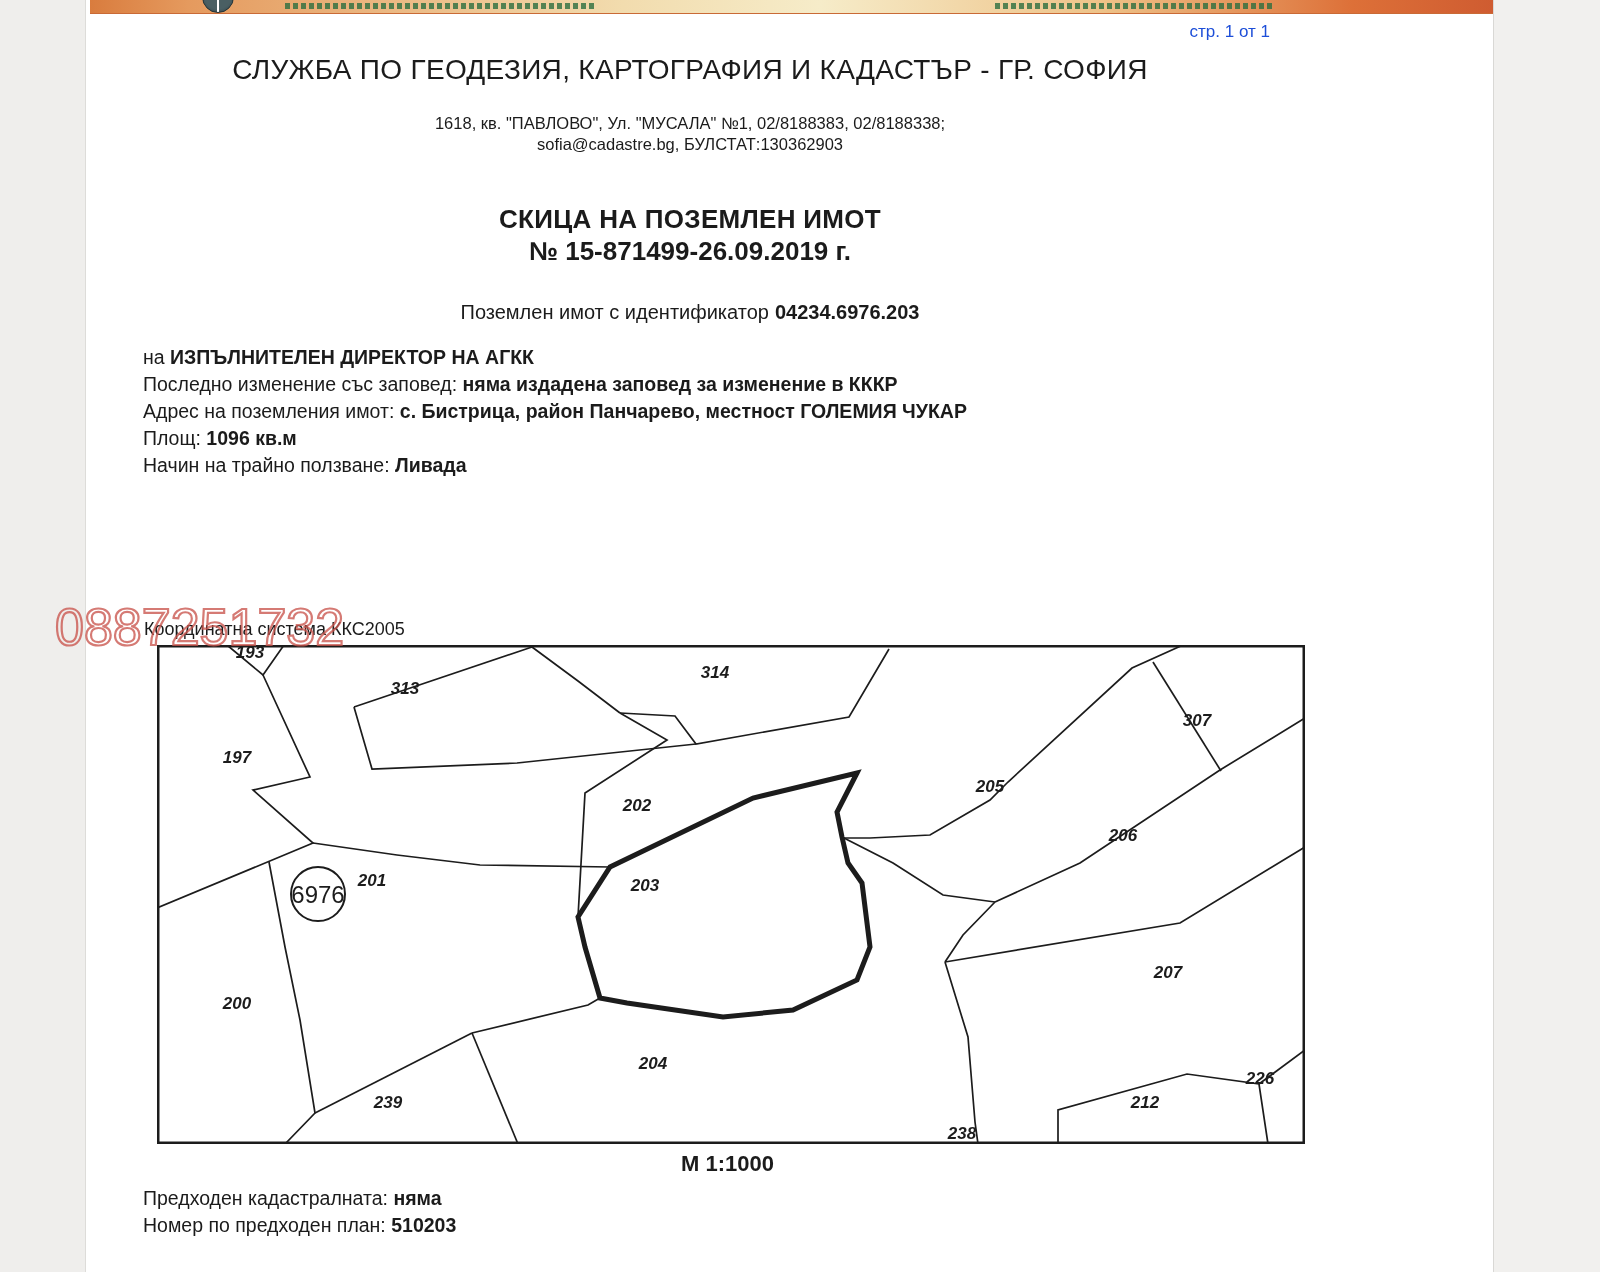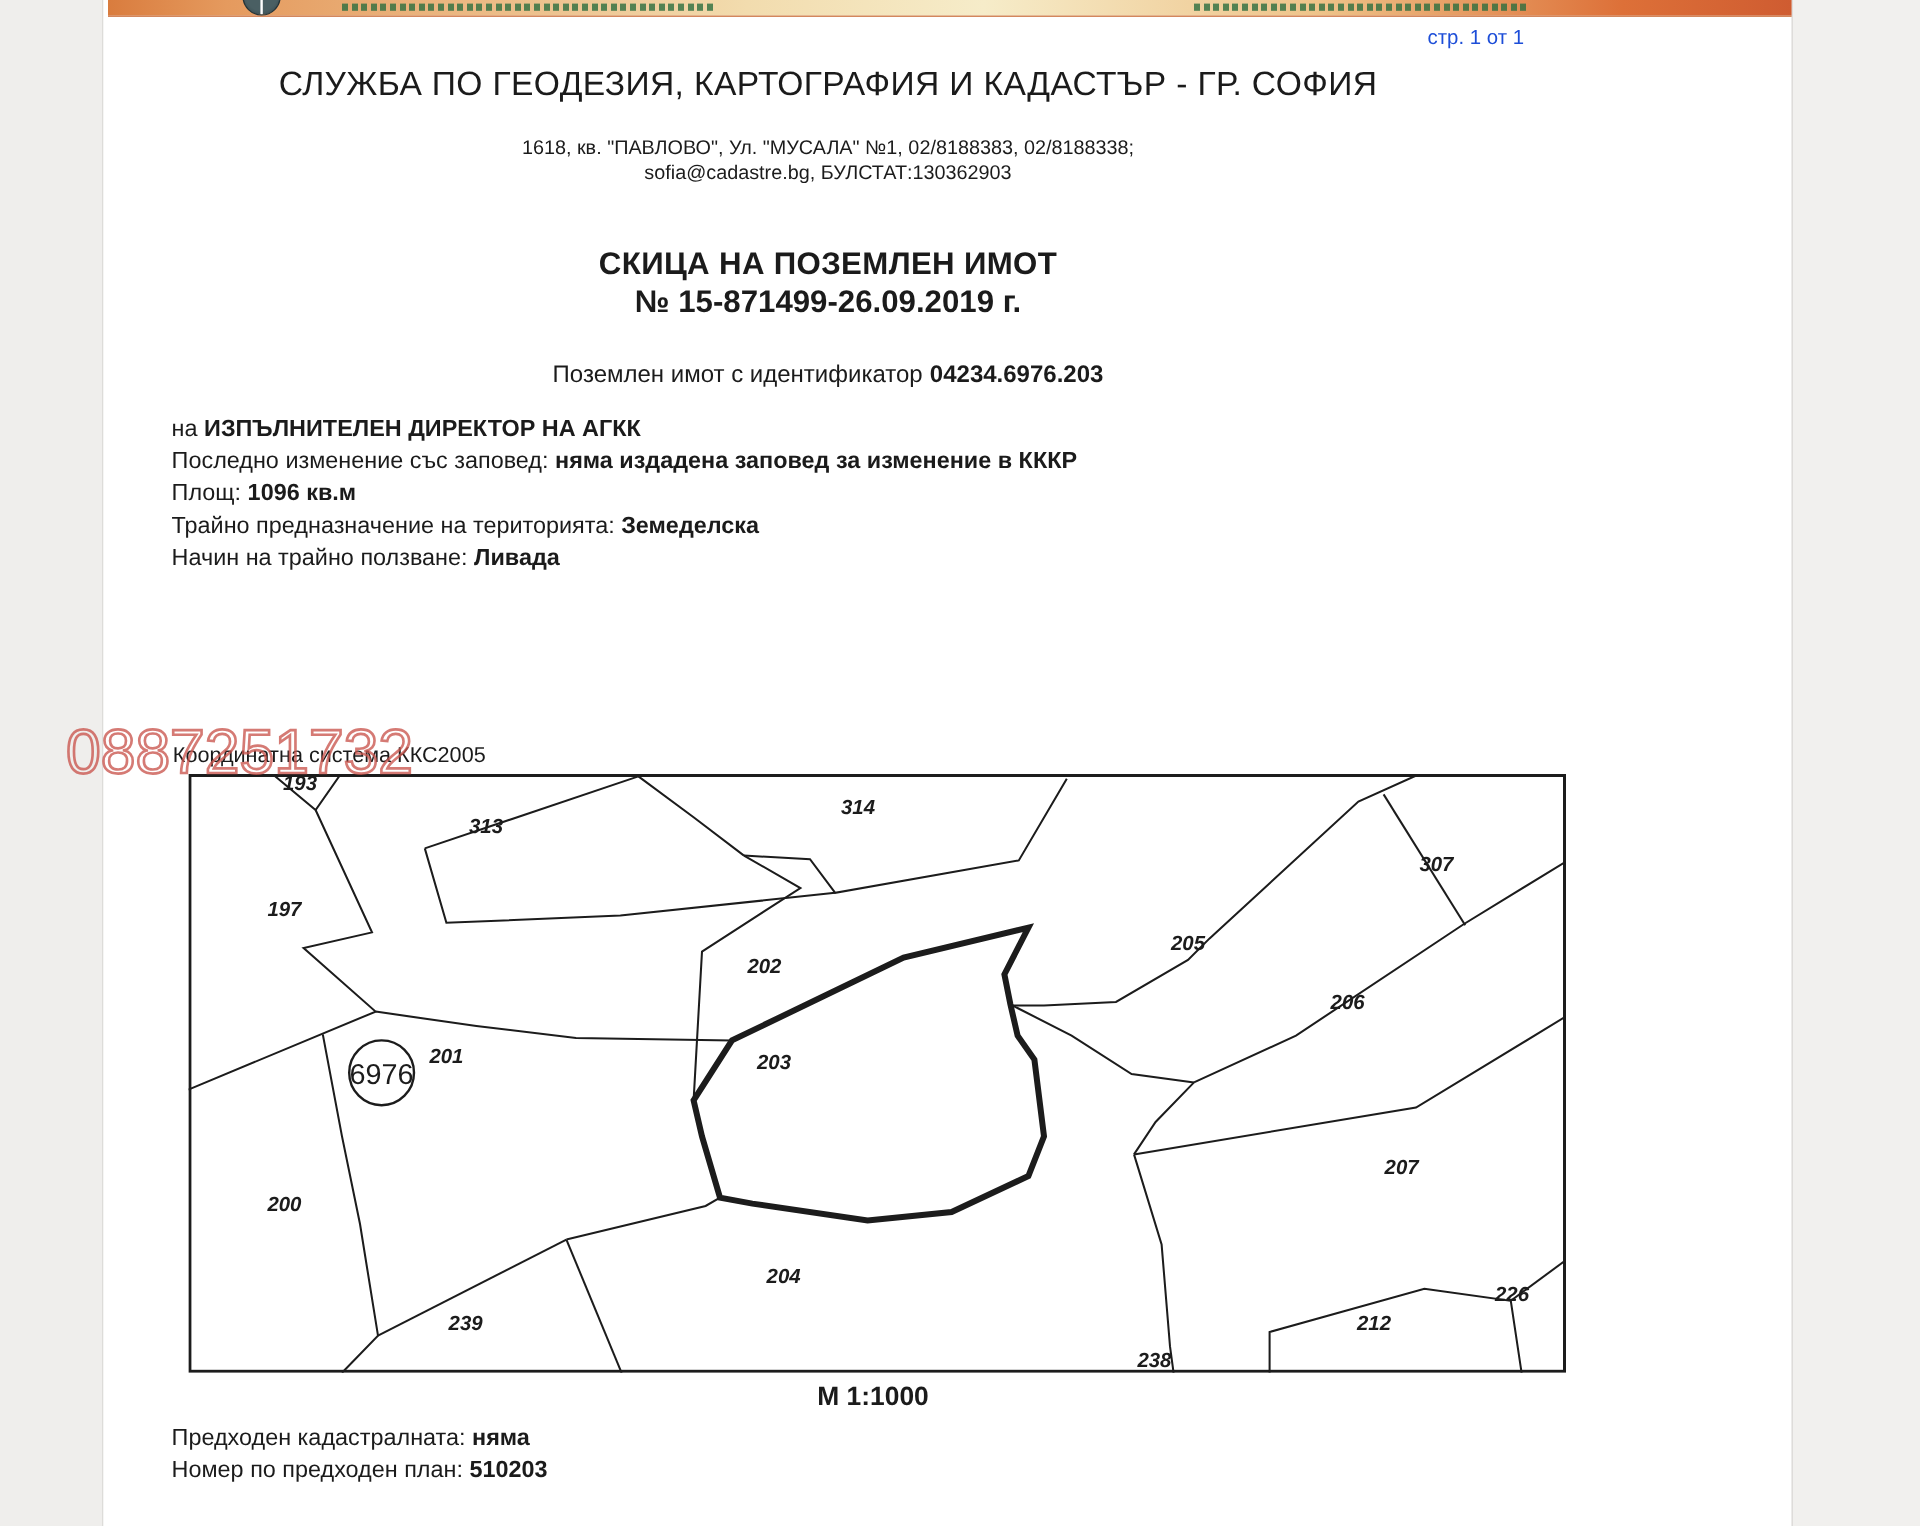--- a/index.html
+++ b/index.html
@@ -78,22 +78,22 @@
 <div class="t center-col addr2">sofia@cadastre.bg, БУЛСТАТ:130362903</div>
 <div class="t center-col doc-title">СКИЦА НА ПОЗЕМЛЕН ИМОТ</div>
 <div class="t center-col doc-number">№ 15-871499-26.09.2019 г.</div>
 <div class="t center-col subtitle">
   <span>Поземлен имот с  идентификатор</span><b>04234.6976.203</b>
 </div>
 
 <div class="t text-block" id="prop-lines">
     <div class="ln"><span>на </span><span class="b">ИЗПЪЛНИТЕЛЕН ДИРЕКТОР НА АГКК</span></div>
     <div class="ln"><span>Последно изменение със заповед: </span><span class="b">няма издадена заповед за изменение в КККР</span></div>
+    <div class="ln"><span>Адрес на поземления имот: </span><span class="b">с. Бистрица, район Панчарево, местност ГОЛЕМИЯ ЧУКАР</span></div>
     <div class="ln"><span>Площ: </span><span class="b">1096 кв.м</span></div>
-    <div class="ln"><span>Трайно предназначение на територията: </span><span class="b">Земеделска</span></div>
     <div class="ln"><span>Начин на трайно ползване: </span><span class="b">Ливада</span></div>
   </div>
 
 <div class="t watermark">0887251732</div>
 
 <div class="t coord-sys">Координатна система ККС2005</div>
 
 <svg id="map-svg" width="1148" height="499" viewBox="0 0 1148 499">
     <rect x="1.25" y="1.25" width="1145.5" height="496.5" fill="none" stroke="#1c1c1c" stroke-width="2.5"></rect>
     <polyline points="70,0 106,30 127,0" fill="none" stroke="#1c1c1c" stroke-width="1.7"></polyline>

